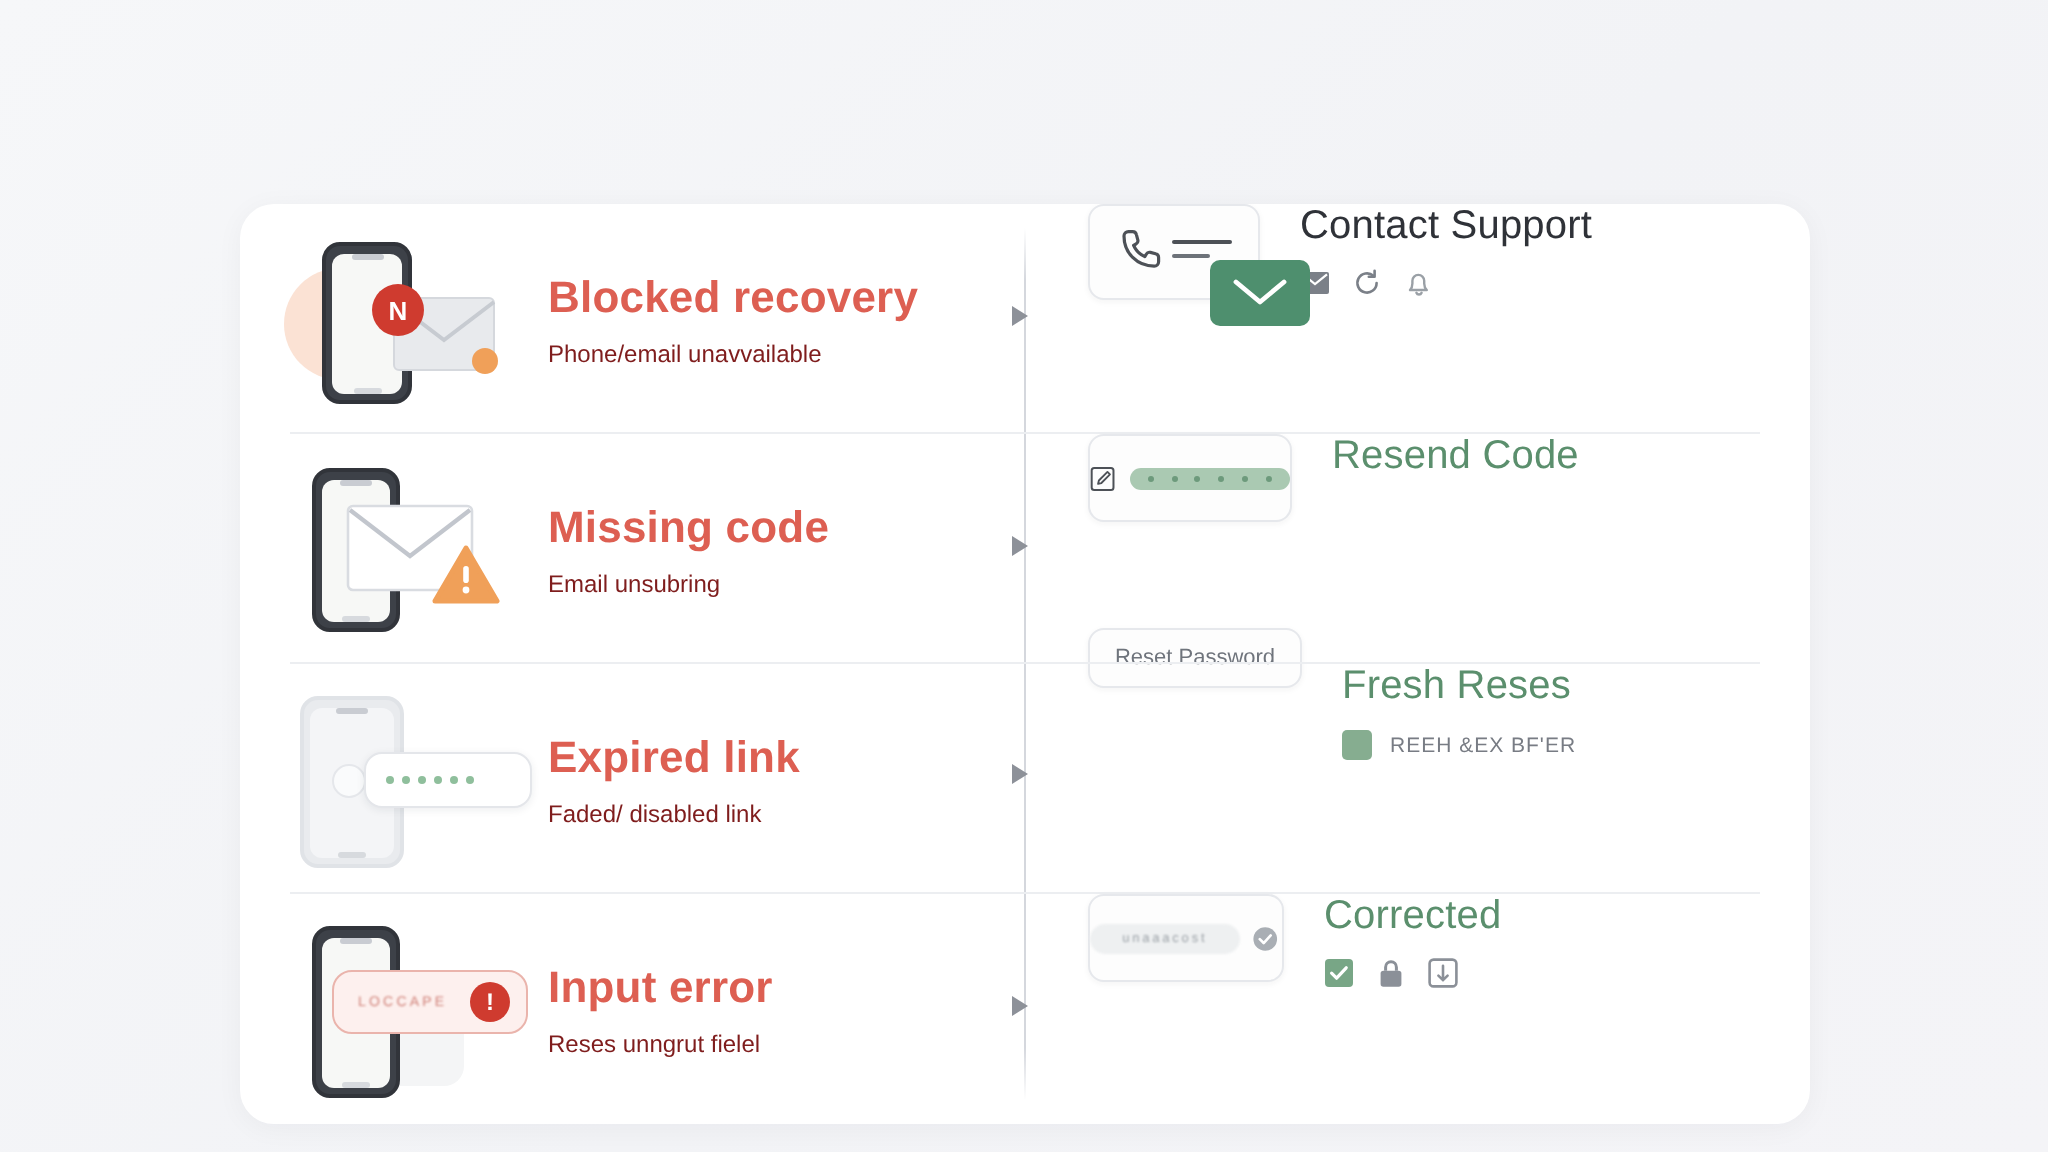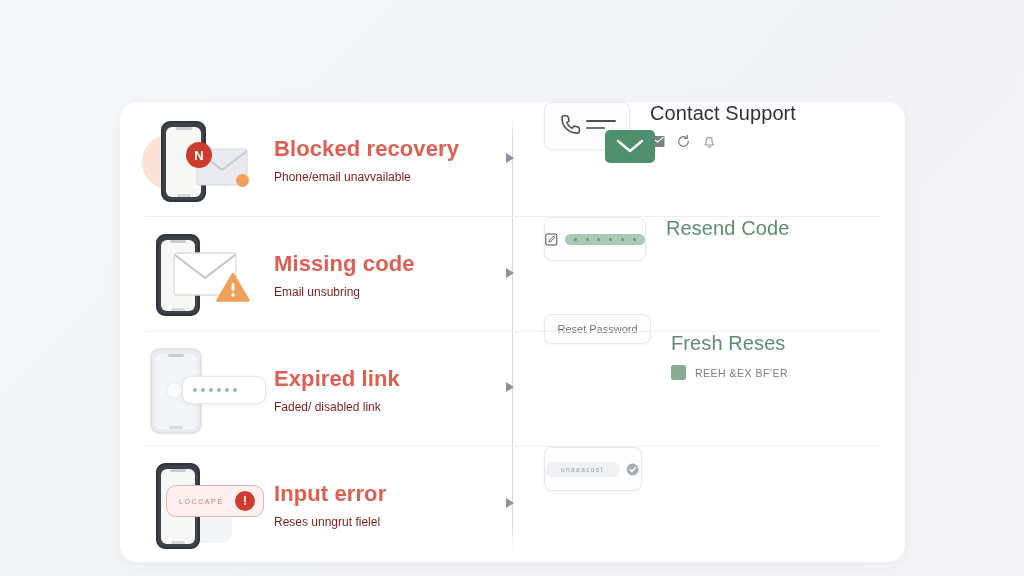--- a/index.html
+++ b/index.html
@@ -476,17 +476,34 @@
       </div>
       <div class="arrow" style="top:51px;"></div>
       <div class="fix">
         <div class="fix-card" style="width:96px;height:42px;gap:6px;">
           <div class="graypill">unaaacost</div>
           <svg width="17" height="17" viewBox="0 0 17 17" style="margin-right:2px;">
             <circle cx="8.5" cy="8.5" r="7.6" fill="#a9aeb4"></circle>
             <path d="M5 8.6 L7.5 11.1 L12 6.2" fill="none" stroke="#ffffff" stroke-width="1.7" stroke-linecap="round" stroke-linejoin="round"></path>
           </svg>
         </div>
+        <div class="fix-text">
+          <div class="fix-title green">Corrected</div>
+          <div class="fix-icons">
+            <svg width="15" height="15" viewBox="0 0 15 15">
+              <rect x="0.5" y="0.5" width="14" height="14" rx="2" fill="#78a686"></rect>
+              <path d="M3.8 7.6 L6.3 10.1 L11.1 4.9" fill="none" stroke="#ffffff" stroke-width="1.6" stroke-linecap="round" stroke-linejoin="round"></path>
+            </svg>
+            <svg width="15" height="15" viewBox="0 0 15 15">
+              <rect x="2.3" y="6.4" width="10.4" height="8" rx="1.4" fill="#8b9098"></rect>
+              <path d="M4.8 6.4 V4.6 a2.7 2.7 0 0 1 5.4 0 V6.4" fill="none" stroke="#8b9098" stroke-width="1.5"></path>
+            </svg>
+            <svg width="15" height="15" viewBox="0 0 15 15">
+              <rect x="0.8" y="0.8" width="13.4" height="13.4" rx="2" fill="none" stroke="#8b9098" stroke-width="1.3"></rect>
+              <path d="M7.5 3.9 V11.1 M7.5 11.1 L5.2 8.8 M7.5 11.1 L9.8 8.8" fill="none" stroke="#8b9098" stroke-width="1.3" stroke-linecap="round" stroke-linejoin="round"></path>
+            </svg>
+          </div>
+        </div>
       </div>
     </div>
 
   </div>
 </div>
 
 </body></html>

